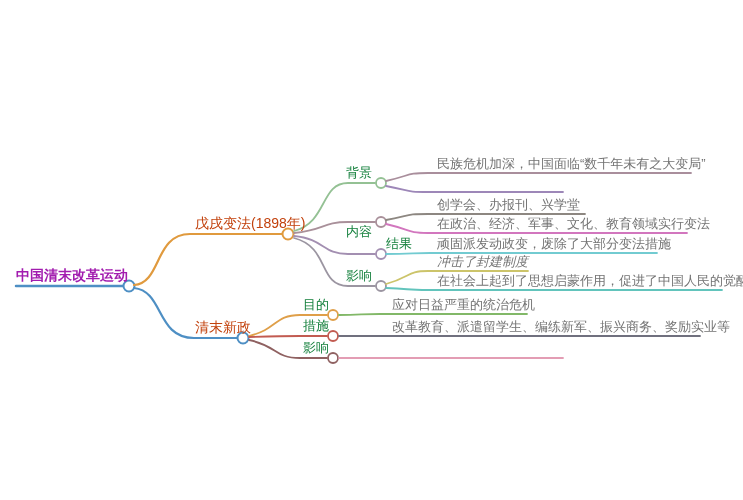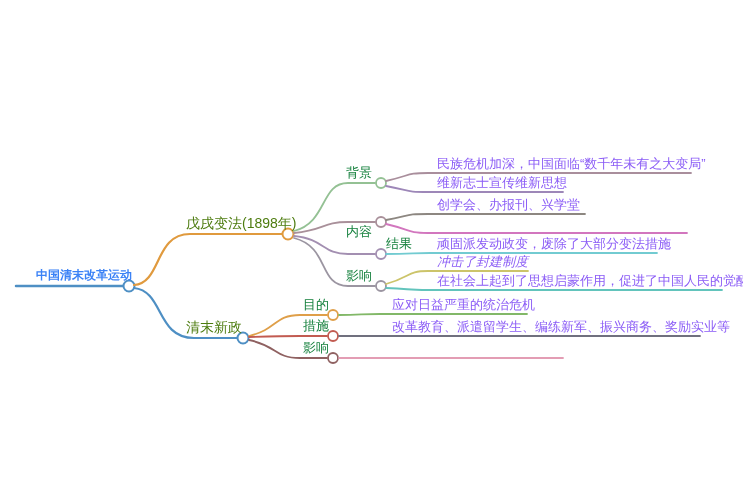--- a/index.html
+++ b/index.html
@@ -12,24 +12,24 @@
   }
   .canvas svg{position:absolute;left:0;top:0;}
   .lbl{
     position:absolute;
     white-space:nowrap;
     color:#3f3f3f;
     font-size:13px;
     line-height:15px;
     cursor:default;
   }
-  .lbl.root{font-size:12px;color:#3b82f6;font-weight:bold;margin-left:20px;}
-  .lbl.branch{font-size:14px;color:#4d7c0f;}
+  .lbl.root{font-size:14px;color:#a21caf;font-weight:bold;}
+  .lbl.branch{font-size:14px;color:#c2410c;margin-left:9px;}
   .lbl.sub{font-size:13px;color:#15803d;text-align:center;}
-  .lbl.leaf{font-size:13px;color:#8b5cf6;}
+  .lbl.leaf{font-size:13px;color:#737373;}
 </style>
 </head>
 <body>
 
 <div class="canvas">
 
   <svg width="743" height="500" viewBox="0 0 743 500" fill="none">
 
     <path d="M16,286 L123,286" stroke-width="2.5" stroke-linecap="round" stroke="#4e8fc4"></path>
     <circle cx="129" cy="286" r="5.5" fill="#ffffff" stroke-width="2" stroke="#4e8fc4"></circle>
@@ -87,24 +87,24 @@
   <div class="lbl sub" style="left:346px;top:268px;">影响</div>
 
   <div class="lbl sub" style="left:303px;top:297px;">目的</div>
 
   <div class="lbl sub" style="left:303px;top:318px;">措施</div>
 
   <div class="lbl sub" style="left:303px;top:340px;">影响</div>
 
   <div class="lbl leaf" style="left:437px;top:156px;">民族危机加深，中国面临“数千年未有之大变局”</div>
 
-  <div class="lbl leaf" style="left:437px;top:175px;">维新志士宣传维新思想</div>
 
   <div class="lbl leaf" style="left:437px;top:197px;">创学会、办报刊、兴学堂</div>
 
+  <div class="lbl leaf" style="left:437px;top:216px;">在政治、经济、军事、文化、教育领域实行变法</div>
 
   <div class="lbl leaf" style="left:437px;top:236px;">顽固派发动政变，废除了大部分变法措施</div>
 
   <div class="lbl leaf" style="left:437px;top:254px;font-style:italic;">冲击了封建制度</div>
 
   <div class="lbl leaf" style="left:437px;top:273px;">在社会上起到了思想启蒙作用，促进了中国人民的觉醒</div>
 
   <div class="lbl leaf" style="left:392px;top:297px;text-align:center;">应对日益严重的统治危机</div>
 
   <div class="lbl leaf" style="left:392px;top:319px;">改革教育、派遣留学生、编练新军、振兴商务、奖励实业等</div>

